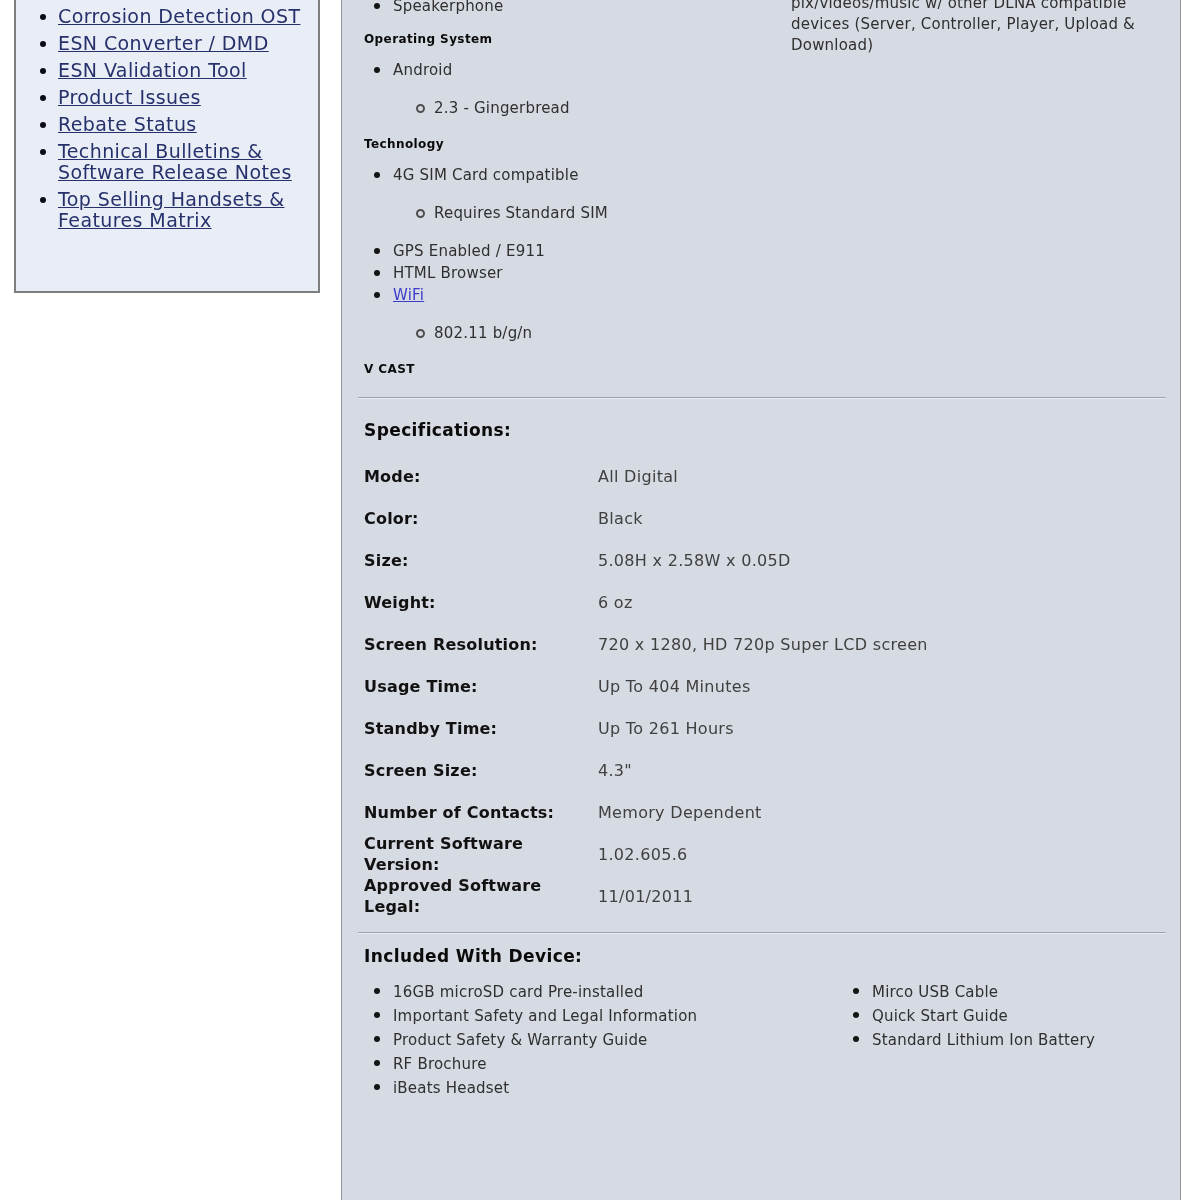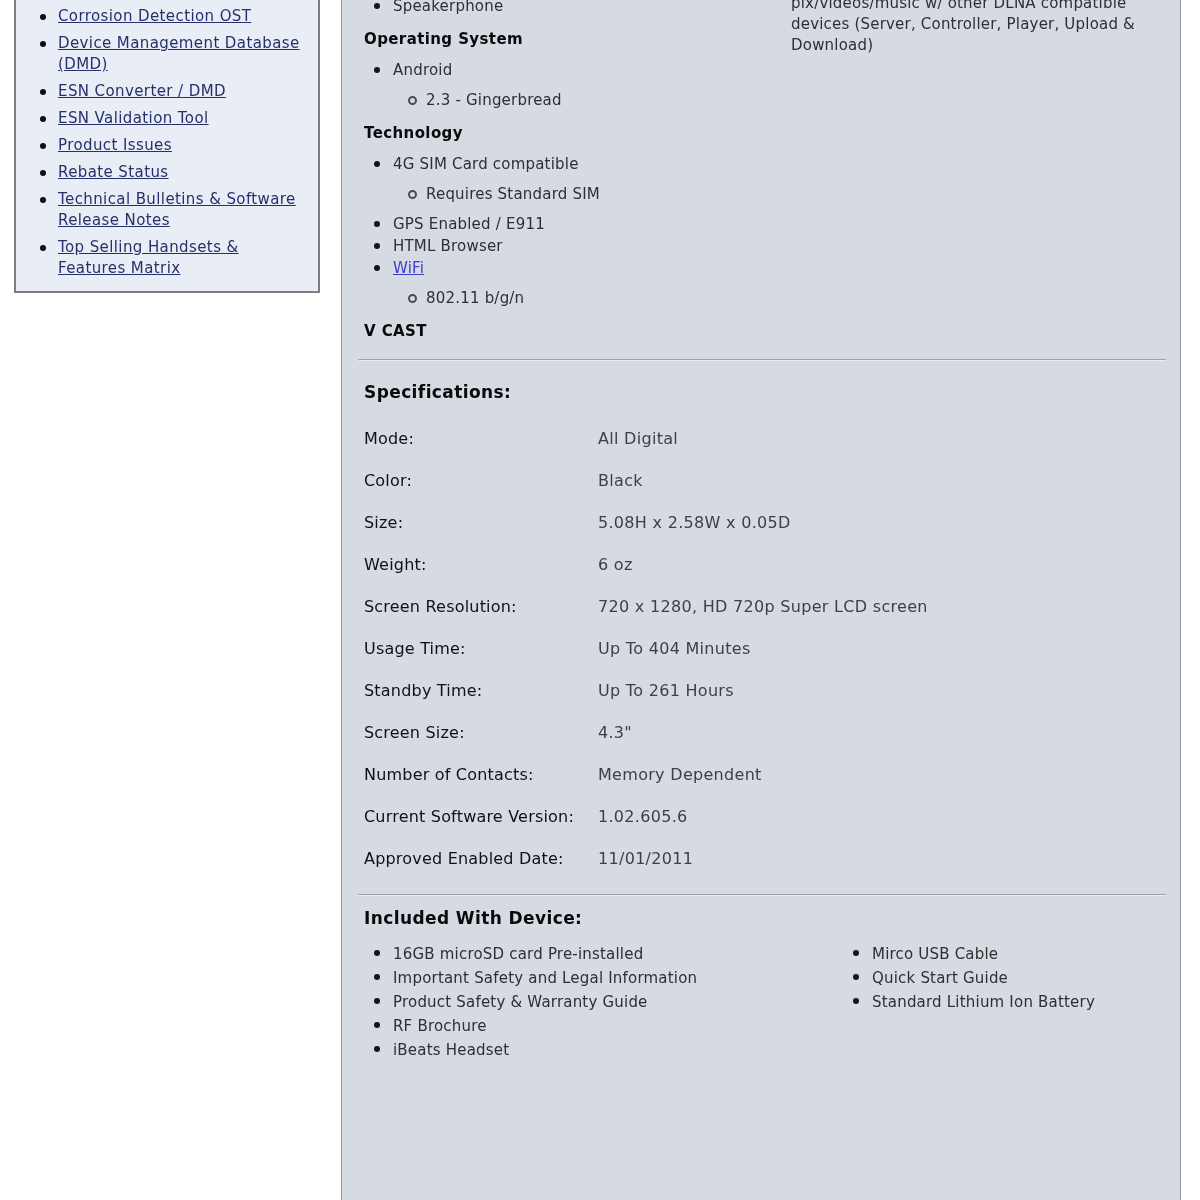--- a/index.html
+++ b/index.html
@@ -14,69 +14,68 @@
     background:#ffffff;font-family:"DejaVu Sans",sans-serif;
   }
   
   .sidebar{
     position:absolute;left:14px;top:-8px;width:306px;height:301px;
     background:var(--sidebar-bg);border:2px solid var(--sidebar-border);
     box-sizing:border-box;
   }
   .sidebar ul{margin:12px 0 0 0;padding:0 10px 0 22px;list-style:none;}
   .s-item{position:relative;padding-left:20px;margin-bottom:6px;
-    font-size:15px;line-height:21px;letter-spacing:0.4px;}
+    font-size:19px;line-height:21px;letter-spacing:0.4px;}
   .s-item::before{content:"";position:absolute;left:2px;top:8px;width:6px;height:6px;
     border-radius:50%;background:#0c0c18;}
   .s-link{color:var(--sidebar-link);text-decoration:underline;cursor:pointer;}
   
   .content{
     position:absolute;left:341px;top:-6px;width:840px;height:1420px;
     background:var(--content-bg);
     border-left:1px solid var(--content-border);border-right:1px solid var(--content-border);
     box-sizing:border-box;color:var(--body-text);
   }
   .dlna{position:absolute;left:449px;top:-1px;width:380px;
     font-size:15px;line-height:21px;letter-spacing:0.2px;color:var(--body-text);}
   .blist{list-style:none;margin:1px 0 0 0;padding-left:32px;
     font-size:15px;line-height:22px;letter-spacing:0.2px;}
   .blist>li{position:relative;padding-left:19px;}
   .blist>li::before{content:"";position:absolute;left:0;top:8px;width:6px;height:6px;
     border-radius:50%;background:#141414;}
-  .sublist{list-style:none;margin:8px;padding-left:7px;font-size:15px;line-height:22px;}
+  .sublist{list-style:none;margin:16px;padding-left:7px;font-size:15px;line-height:22px;}
   .sublist>li{position:relative;padding-left:18px;}
   .sublist>li::before{content:"";position:absolute;left:0;top:7px;width:5px;height:5px;
     border:2px solid #4d4d4d;border-radius:50%;background:transparent;}
-  .sec-h{margin:13px 0 0 22px;font-size:15px;line-height:18px;font-weight:bold;
+  .sec-h{margin:13px 0 0 22px;font-size:12px;line-height:18px;font-weight:bold;
     color:var(--heading-text);letter-spacing:0.4px;}
   .sec-list{margin-top:11px;}
   .content-link{color:var(--content-link);text-decoration:underline;cursor:pointer;}
   .divider{border:none;height:0;border-top:1px solid var(--divider);
     border-bottom:1px solid #e9edf3;border-radius:2px;margin:19px 14px 0 16px;}
   .divider.second{margin-top:15px;}
   .big-title{margin:22px 0 0 22px;font-size:17px;line-height:19px;font-weight:bold;
     color:var(--heading-text);letter-spacing:0.4px;}
   .big-title.included{margin-top:13px;}
   #spec-rows{margin-top:15px;}
   .spec-row{display:flex;align-items:center;min-height:42px;padding-left:22px;}
-  .spec-label{width:234px;flex:none;font-weight:normal;font-size:16px;line-height:21px;
+  .spec-label{width:234px;flex:none;font-weight:bold;font-size:16px;line-height:21px;
     color:#111111;letter-spacing:0.2px;}
   .spec-value{font-size:16px;line-height:21px;color:#404040;letter-spacing:0.3px;}
   .included-row{display:flex;margin-top:14px;}
   .included-row ul{margin-top:0;}
   .inc{line-height:24px;}
   .inc-left{width:447px;flex:none;}
 </style>
 </head>
 <body>
 
 <aside class="sidebar">
   <ul id="sidebar-list">
       <li class="s-item"><a class="s-link" href="#">Corrosion Detection OST</a></li>
-      <li class="s-item"><a class="s-link" href="#">Device Management Database (DMD)</a></li>
       <li class="s-item"><a class="s-link" href="#">ESN Converter / DMD</a></li>
       <li class="s-item"><a class="s-link" href="#">ESN Validation Tool</a></li>
       <li class="s-item"><a class="s-link" href="#">Product Issues</a></li>
       <li class="s-item"><a class="s-link" href="#">Rebate Status</a></li>
       <li class="s-item"><a class="s-link" href="#">Technical Bulletins &amp; Software Release Notes</a></li>
       <li class="s-item"><a class="s-link" href="#">Top Selling Handsets &amp; Features Matrix</a></li>
     </ul>
 </aside>
 
 <main class="content">
@@ -144,21 +143,21 @@
       </div>
       <div class="spec-row">
         <div class="spec-label">Number of Contacts:</div>
         <div class="spec-value">Memory Dependent</div>
       </div>
       <div class="spec-row">
         <div class="spec-label">Current Software Version:</div>
         <div class="spec-value">1.02.605.6</div>
       </div>
       <div class="spec-row">
-        <div class="spec-label">Approved Enabled Date:</div>
+        <div class="spec-label">Approved Software Legal:</div>
         <div class="spec-value">11/01/2011</div>
       </div>
     </div>
 
   <hr class="divider second">
 
   <h2 class="big-title included">Included With Device:</h2>
   <div class="included-row">
     <ul class="blist inc inc-left" id="included-left">
         <li>16GB microSD card Pre-installed</li>

